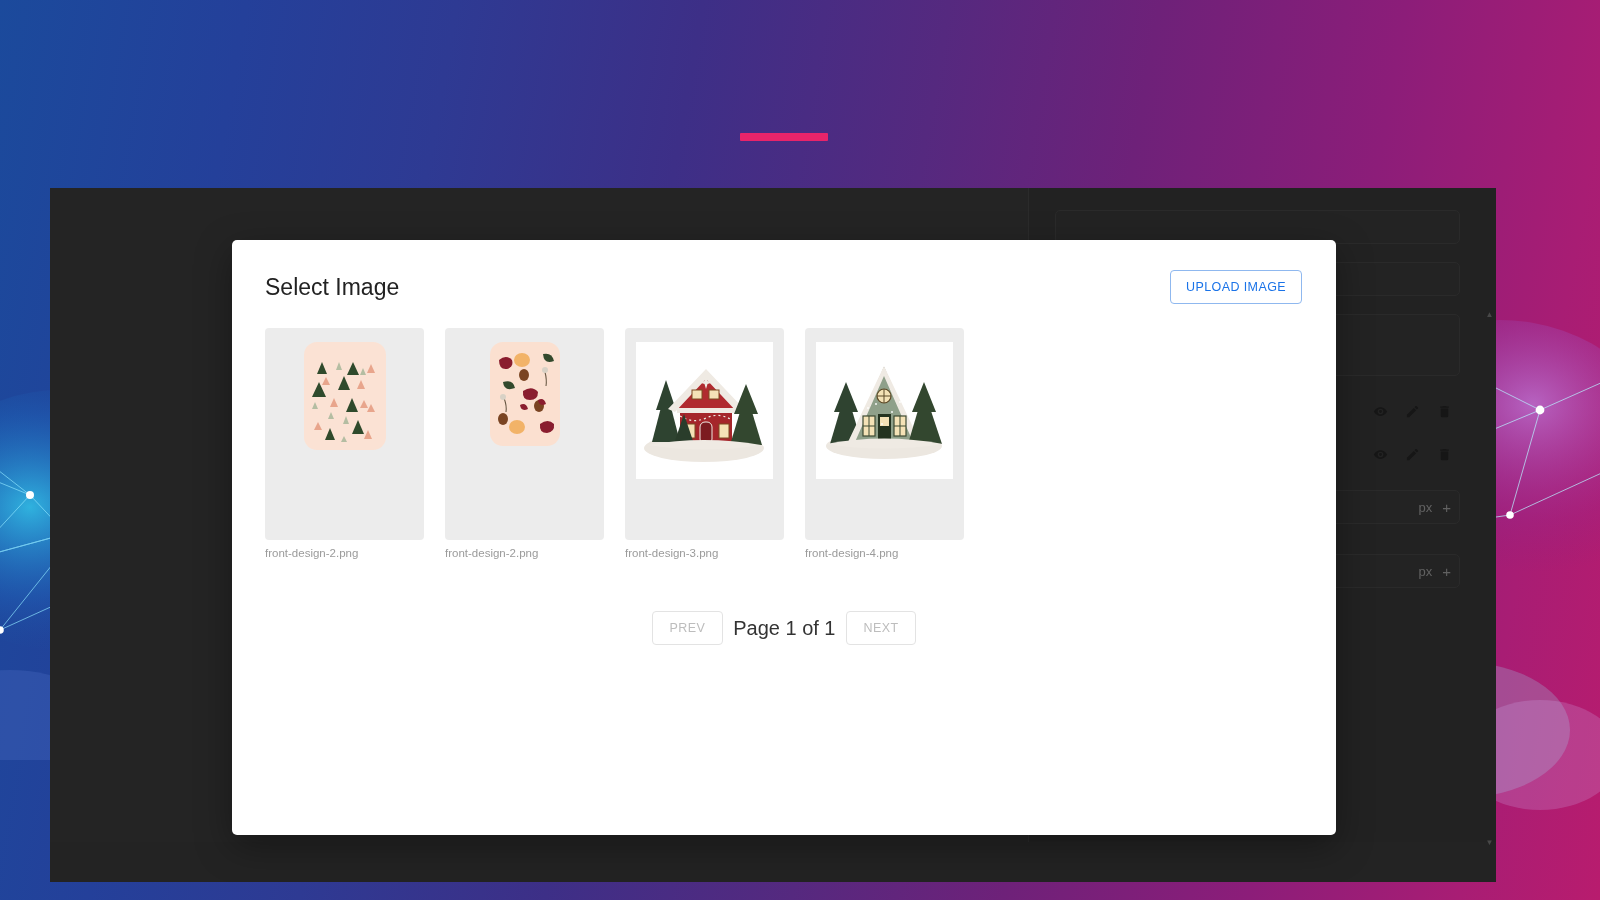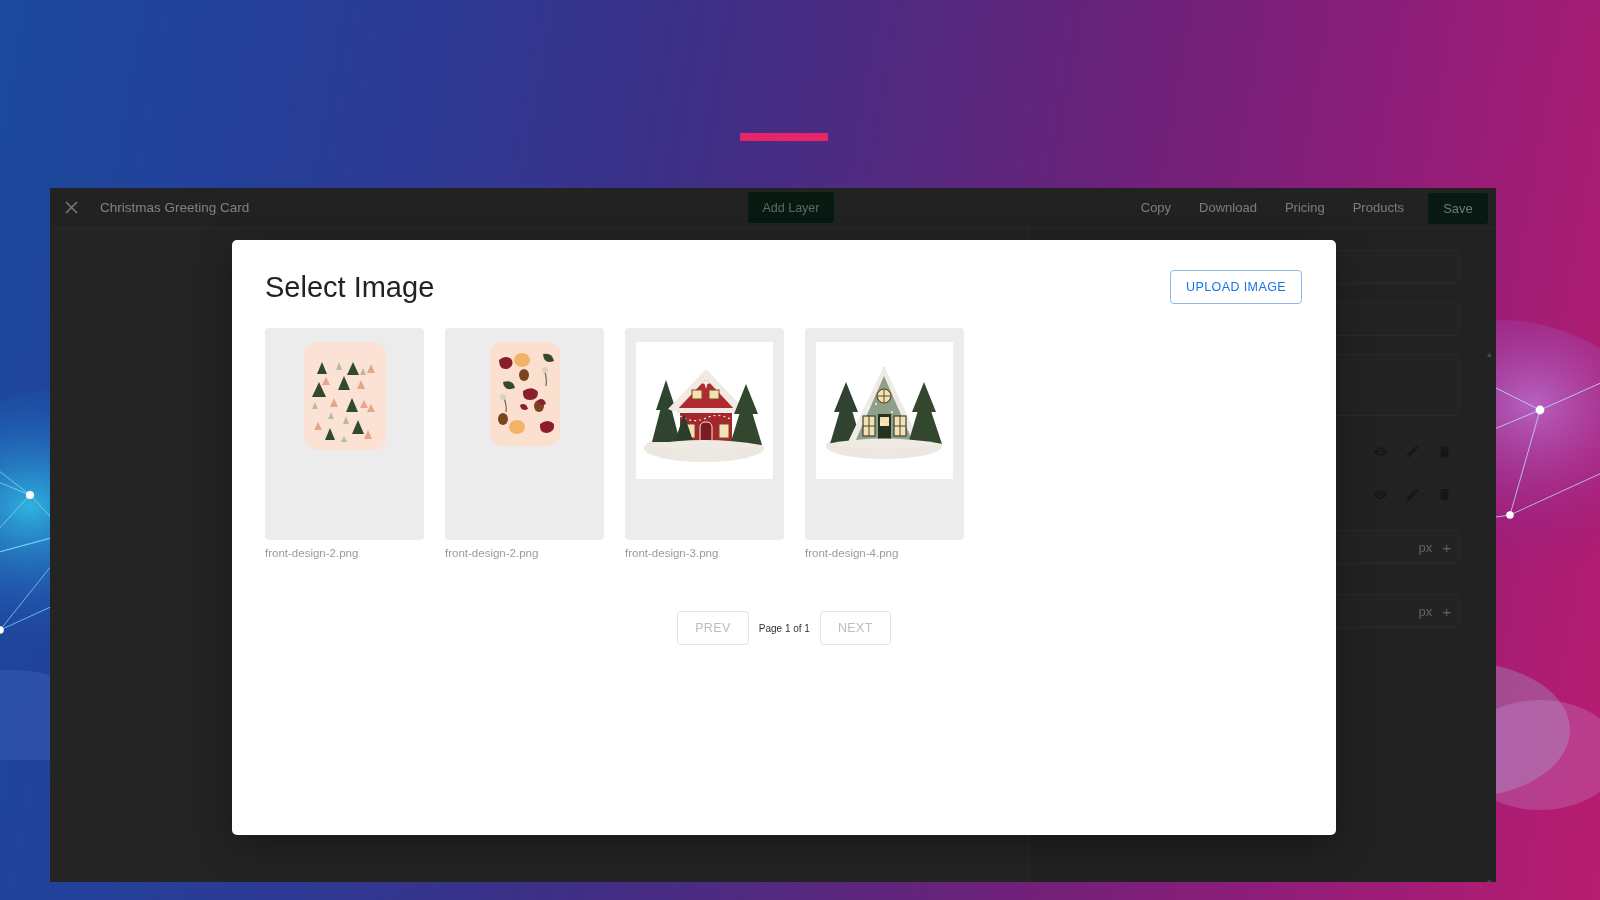--- a/index.html
+++ b/index.html
@@ -214,21 +214,21 @@
     background: #ffffff;
     border-radius: 5px;
     box-shadow: 0 11px 36px rgba(0,0,0,0.34);
     padding: 0;
   }
   .modal-head {
     display: flex; align-items: center; justify-content: space-between;
     padding: 30px 34px 0 33px;
   }
   .modal-title {
-    font-size: 29px; color: #222; font-weight: 400;
+    font-size: 23px; color: #222; font-weight: 400;
   }
   .upload-btn {
     border: 1px solid #8fb8ef;
     color: #1a73e8;
     background: #fff;
     font-size: 12.5px;
     letter-spacing: 0.4px;
     padding: 9px 15px;
     border-radius: 4px;
     cursor: pointer;
@@ -302,21 +302,21 @@
   .pg-btn {
     border: 1px solid #e3e3e3;
     background: #fff;
     color: #bdbdbd;
     font-size: 12.5px;
     letter-spacing: 0.4px;
     padding: 9px 17px;
     border-radius: 4px;
     cursor: default;
   }
-  .pg-status { font-size: 10px; color: #333; padding: 0 6px; }
+  .pg-status { font-size: 20px; color: #333; padding: 0 6px; }
 </style>
 </head>
 <body>
 
 <div class="page">
 
   <svg class="net-left" viewBox="0 0 340 430">
     <defs>
       <radialGradient id="gl" cx="40%" cy="45%" r="60%">
         <stop offset="0%" stop-color="#35d6f5" stop-opacity="0.75"></stop>
@@ -368,39 +368,20 @@
         <circle cx="30" cy="300" r="2.6"></circle>
     </g>
     <ellipse cx="150" cy="430" rx="110" ry="68" fill="#9ad7f0" opacity="0.25"></ellipse>
     <ellipse cx="230" cy="455" rx="80" ry="55" fill="#d2b5f2" opacity="0.22"></ellipse>
   </svg>
 
   <div class="promo-rule"></div>
 
   <div class="app-window">
 
-    <div class="app-topbar">
-      <div class="close-x">
-        <svg width="15" height="15" viewBox="0 0 15 15" stroke="currentColor" stroke-width="1.4">
-          <line x1="2" y1="2" x2="13" y2="13"></line>
-            <line x1="13" y1="2" x2="2" y2="13"></line>
-        </svg>
-      </div>
-      <div class="doc-title">Christmas Greeting Card</div>
-
-      <div class="addlayer-btn">Add Layer</div>
-
-      <div class="topbar-right">
-        <div class="tb-link">Copy</div>
-        <div class="tb-link">Download</div>
-        <div class="tb-link">Pricing</div>
-        <div class="tb-link">Products</div>
-        <div class="save-btn">Save</div>
-      </div>
-    </div>
 
     <div class="app-body">
 
       <div class="canvas-pane">
         <div class="canvas-stage"></div>
       </div>
 
       <div class="props-pane">
         <div class="props-scroll">
           <div class="prop-field"></div>

